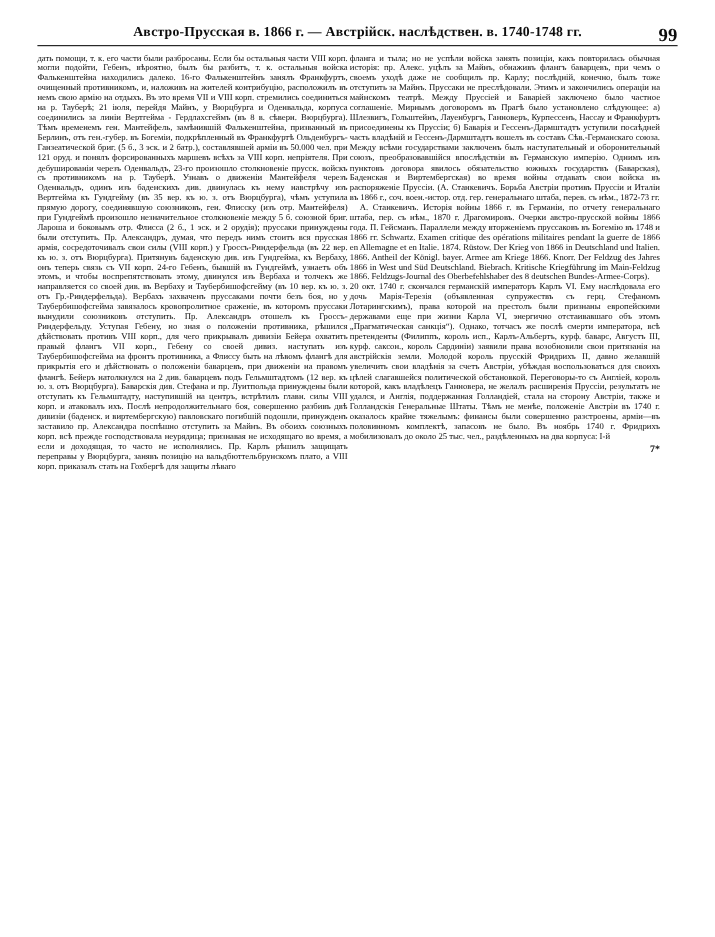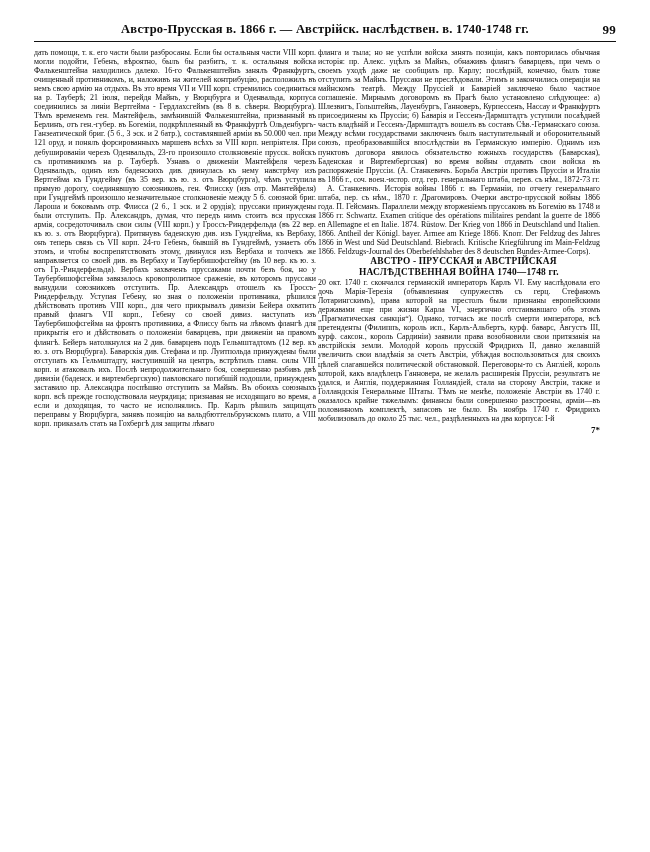--- a/index.html
+++ b/index.html
@@ -34,21 +34,21 @@
     height: 16px;
   }
   .header-title {
     white-space: nowrap;
   }
   .header-pageno {
     position: absolute;
     right: 0;
     top: 0;
     font-weight: bold;
-    font-size: 13px;
+    font-size: 17px;
   }
   .rule {
     border-top: 1px solid #111;
     margin: 2px 0 6px 0;
   }
   .columns {
     display: flex;
     gap: 2px;
     height: 795px;
   }
@@ -101,21 +101,20 @@
   <div class="columns">
 
     <div class="col">
       <p class="noindent">дать помощи, т. к. его части были разбросаны. Если бы остальныя части VIII корп. могли подойти, Гебенъ, вѣроятно, былъ бы разбитъ, т. к. остальныя войска Фалькенштейна находились далеко. 16-го Фалькенштейнъ занялъ Франкфуртъ, очищенный противникомъ, и, наложивъ на жителей контрибуцію, расположилъ въ немъ свою армію на отдыхъ. Въ это время VII и VIII корп. стремились соединиться на р. Тауберѣ; 21 іюля, перейдя Майнъ, у Вюрцбурга и Оденвальда, корпуса соединились за линіи Вертгейма - Гердлахсгеймъ (въ 8 в. сѣверн. Вюрцбурга). Тѣмъ временемъ ген. Мантейфель, замѣнившій Фалькенштейна, призванный въ Берлинъ, отъ ген.-губер. въ Богеміи, подкрѣпленный въ Франкфуртѣ Ольденбургъ-Ганзеатической бриг. (5 б., 3 эск. и 2 батр.), составлявшей арміи въ 50.000 чел. при 121 оруд. и понялъ форсированныхъ маршевъ всѣхъ за VIII корп. непріятеля. При дебушированіи черезъ Оденвальдъ, 23-го произошло столкновеніе прусск. войскъ съ противникомъ на р. Тауберѣ. Узнавъ о движеніи Мантейфеля черезъ Оденвальдъ, одинъ изъ баденскихъ див. двинулась къ нему навстрѣчу изъ Вертгейма къ Гундгейму (въ 35 вер. къ ю. з. отъ Вюрцбурга), чѣмъ уступила прямую дорогу, соединявшую союзниковъ, ген. Флисску (изъ отр. Мантейфеля) при Гундгеймѣ произошло незначительное столкновеніе между 5 б. союзной бриг. Лароша и боковымъ отр. Флисса (2 б., 1 эск. и 2 орудія); пруссаки принуждены были отступить. Пр. Александръ, думая, что передъ нимъ стоитъ вся прусская армія, сосредоточивалъ свои силы (VIII корп.) у Гроссъ-Риндерфельда (въ 22 вер. къ ю. з. отъ Вюрцбурга). Притянувъ баденскую див. изъ Гундгейма, къ Вербаху, онъ теперь связь съ VII корп. 24-го Гебенъ, бывшій въ Гундгеймѣ, узнаетъ объ этомъ, и чтобы воспрепятствовать этому, двинулся изъ Вербаха и толчекъ же направляется со своей див. въ Вербаху и Таубербишофсгейму (въ 10 вер. къ ю. з. отъ Гр.-Риндерфельда). Вербахъ захваченъ пруссаками почти безъ боя, но у Таубербишофсгейма завязалось кровопролитное сраженіе, въ которомъ пруссаки вынудили союзниковъ отступить. Пр. Александръ отошелъ къ Гроссъ-Риндерфельду. Уступая Гебену, но зная о положеніи противника, рѣшился дѣйствовать противъ VIII корп., для чего прикрывалъ дивизіи Бейера охватить правый флангъ VII корп., Гебену со своей дивиз. наступать изъ Таубербишофсгейма на фронтъ противника, а Флиссу быть на лѣвомъ флангѣ для прикрытія его и дѣйствовать о положеніи баварцевъ, при движеніи на правомъ флангѣ. Бейеръ натолкнулся на 2 див. баварцевъ подъ Гельмштадтомъ (12 вер. къ ю. з. отъ Вюрцбурга). Баварскія див. Стефана и пр. Луитпольда принуждены были отступать къ Гельмштадту, наступившій на центръ, встрѣтилъ главн. силы VIII корп. и атаковалъ ихъ. Послѣ непродолжительнаго боя, совершенно разбивъ двѣ дивизіи (баденск. и виртембергскую) павловскаго погибшій подошли, принужденъ заставило пр. Александра поспѣшно отступить за Майнъ. Въ обоихъ союзныхъ корп. всѣ прежде господствовала неурядица; признавая не исходящаго во время, а если и доходящая, то часто не исполнялись. Пр. Карлъ рѣшилъ защищать переправы у Вюрцбурга, занявъ позицію на вальдбюттельбрунскомъ плато, а VIII корп. приказалъ стать на Гохбергѣ для защиты лѣваго</p>
     </div>
 
     <div class="col">
       <p class="noindent">фланга и тыла; но не успѣли войска занять позиціи, какъ повторилась обычная исторія: пр. Алекс. уцѣлъ за Майнъ, обнаживъ флангъ баварцевъ, при чемъ о своемъ уходѣ даже не сообщилъ пр. Карлу; послѣдній, конечно, былъ тоже отступить за Майнъ. Пруссаки не преслѣдовали. Этимъ и закончились операціи на майнскомъ театрѣ. Между Пруссіей и Баваріей заключено было частное соглашеніе. Мирнымъ договоромъ въ Прагѣ было установлено слѣдующее: а) Шлезвигъ, Гольштейнъ, Лауенбургъ, Ганноверъ, Курпессенъ, Нассау и Франкфуртъ присоединены къ Пруссіи; б) Баварія и Гессенъ-Дармштадтъ уступили посаѣдней часть владѣній и Гессенъ-Дармштадтъ вошелъ въ составъ Сѣв.-Германскаго союза. Между всѣми государствами заключенъ былъ наступательный и оборонительный союзъ, преобразовавшійся впослѣдствіи въ Германскую имперію. Однимъ изъ пунктовъ договора явилось обязательство южныхъ государствъ (Баварская), Баденская и Виртембергская) во время войны отдавать свои войска въ распоряженіе Пруссіи. (А. Станкевичъ. Борьба Австріи противъ Пруссіи и Италіи въ 1866 г., соч. воен.-истор. отд. гер. генеральнаго штаба, перев. съ нѣм., 1872-73 гг.</p>
       <p class="bib">А. Станкевичъ. Исторія войны 1866 г. въ Германіи, по отчету генеральнаго штаба, пер. съ нѣм., 1870 г. Драгомировъ. Очерки австро-прусской войны 1866 года. П. Гейсманъ. Параллели между вторженіемъ пруссаковъ въ Богемію въ 1748 и 1866 гг. Schwartz. Examen critique des opérations militaires pendant la guerre de 1866 en Allemagne et en Italie. 1874. Rüstow. Der Krieg von 1866 in Deutschland und Italien. 1866. Antheil der Königl. bayer. Armee am Kriege 1866. Knorr. Der Feldzug des Jahres 1866 in West und Süd Deutschland. Biebrach. Kritische Kriegführung im Main-Feldzug 1866. Feldzugs-Journal des Oberbefehlshaber des 8 deutschen Bundes-Armee-Corps).</p>
 
-      <p class="sect-title">АВСТРО - ПРУССКАЯ  и  АВСТРІЙСКАЯ НАСЛѢДСТВЕННАЯ ВОЙНА 1740—1748 гг.</p>
 
       <p class="noindent">20 окт. 1740 г. скончался германскій императоръ Карлъ VI. Ему наслѣдовала его дочь Марія-Терезія (объявленная супружествъ съ герц. Стефаномъ Лотарингскимъ), права которой на престолъ были признаны европейскими державами еще при жизни Карла VI, энергично отстаивавшаго объ этомъ „Прагматическая санкція“). Однако, тотчасъ же послѣ смерти императора, всѣ претенденты (Филиппъ, король исп., Карлъ-Альбертъ, курф. баварс, Августъ III, курф. саксон., король Сардиніи) заявили права возобновили свои притязанія на австрійскія земли. Молодой король прусскій Фридрихъ II, давно желавшій увеличить свои владѣнія за счетъ Австріи, убѣждая воспользоваться для своихъ цѣлей слагавшейся политической обстановкой. Переговоры-то съ Англіей, король которой, какъ владѣлецъ Ганновера, не желалъ расширенія Пруссіи, результатъ не удался, и Англія, поддержанная Голландіей, стала на сторону Австріи, также и Голландскія Генеральные Штаты. Тѣмъ не менѣе, положеніе Австріи въ 1740 г. оказалось крайне тяжелымъ: финансы были совершенно разстроены, арміи—въ половинномъ комплектѣ, запасовъ не было. Въ ноябрь 1740 г. Фридрихъ мобилизовалъ до около 25 тыс. чел., раздѣленныхъ на два корпуса: I-й</p>
 
       <div class="footnote-marker">7*</div>
     </div>
 
   </div>
 </div>
 
 </body></html>

